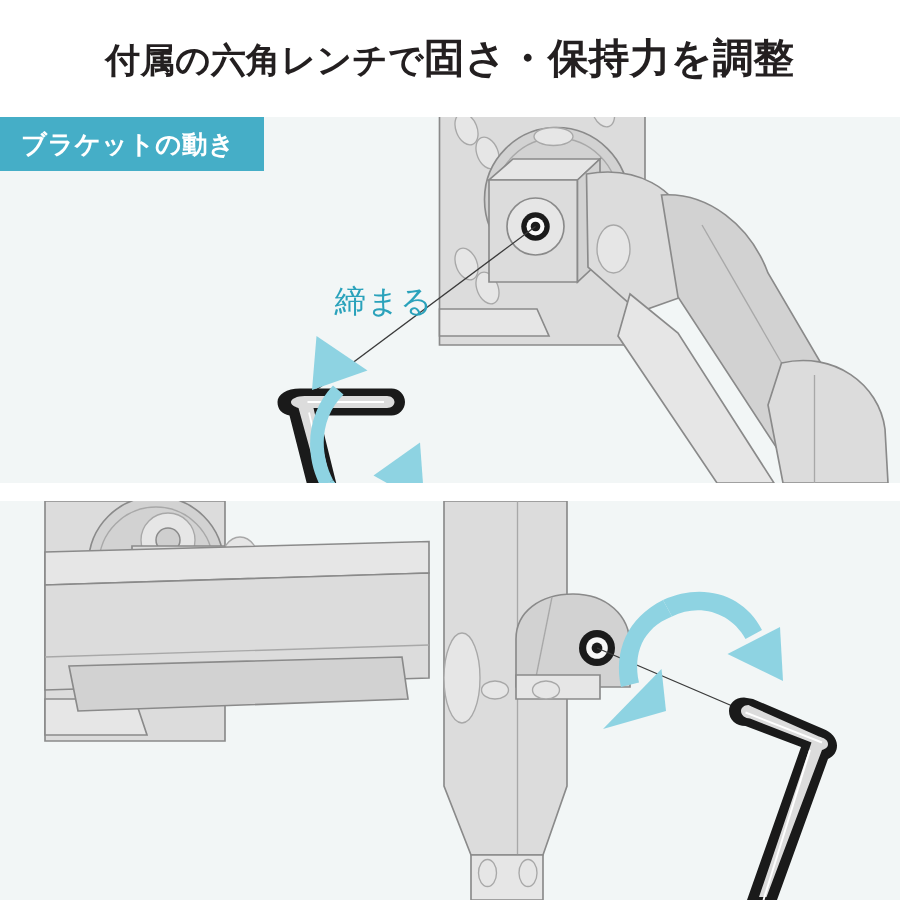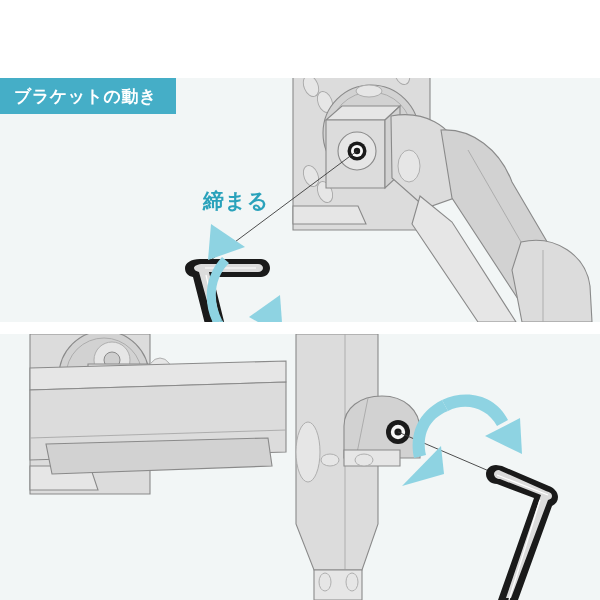--- a/index.html
+++ b/index.html
@@ -54,24 +54,25 @@
     z-index:6;
   }
   #banner-top    { width:176px; }
   #banner-bottom { width:177px; }
 
   
   .callout {
     position:absolute;
     color:#2aa2bb;
     font-size:21px;
-    font-weight:700;
+    font-weight:400;
     letter-spacing:0.6px;
     white-space:nowrap;
     z-index:7;
+    margin-left:20px;
   }
   #label-tighten  { left:203px; top:109px; }
 
   
   .art { position:absolute; left:0; top:0; width:600px; height:100%; z-index:2; }
   .arrows { position:absolute; left:0; top:0; width:600px; height:100%; z-index:5; }
   .tool { position:absolute; left:0; top:0; width:600px; height:100%; z-index:4; }
 
   .mech-fill   { fill:#dcdcdc; }
   .mech-fill2  { fill:#d2d2d2; }
@@ -81,20 +82,25 @@
   .arrow-c     { fill:#8ed3e2; }
   .wrench-out  { fill:#1a1a1a; }
   .wrench-in   { fill:#ffffff; }
   .hairline    { stroke:#3a3a3a; stroke-width:0.9; fill:none; }
 </style>
 </head>
 <body>
 
 <div id="root">
 
+  <div class="title-wrap">
+    <div class="title">
+      <span class="t-small">付属の六角レンチで</span><span class="t-big">固さ・保持力を調整</span>
+    </div>
+  </div>
 
   <div class="panel" id="panel-top">
 
     <svg class="art" viewBox="0 0 600 244">
 
       <g>
         <path class="mech-fill" d="M293 -20 L430 -20 L430 152 L293 152 Z"></path>
         <path class="mech-line" d="M293 -20 L430 -20 L430 152 L293 152 Z"></path>
         <path class="mech-fill3" d="M293 128 L358 128 L366 146 L293 146 Z"></path>
         <path class="mech-line" d="M293 128 L358 128 L366 146 L293 146 Z"></path>

